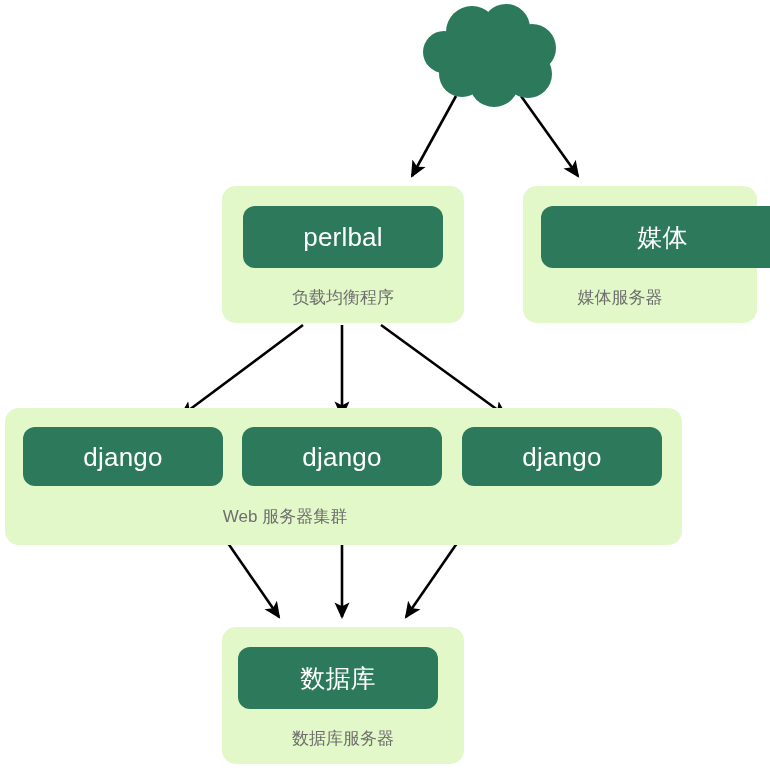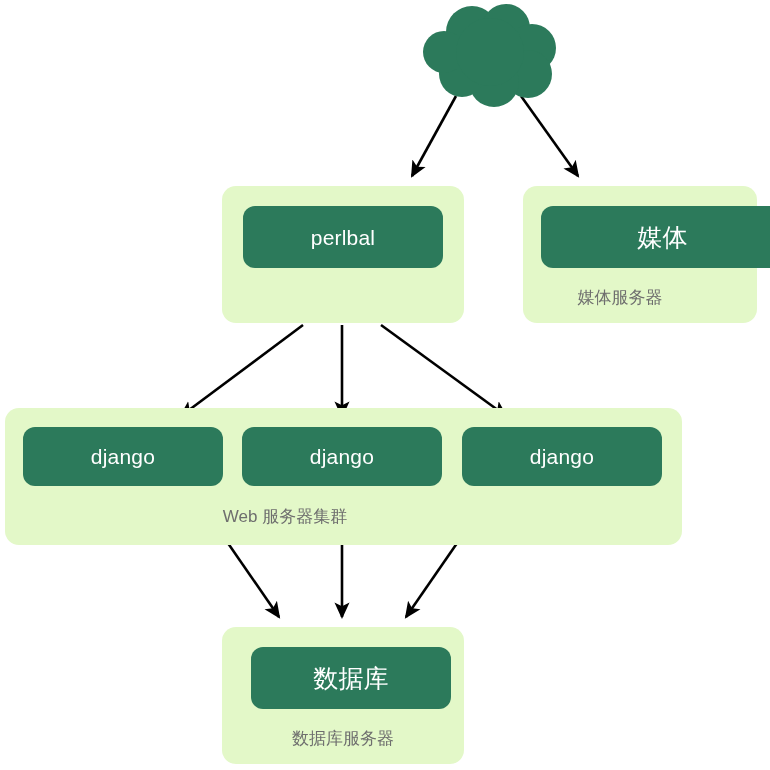--- a/index.html
+++ b/index.html
@@ -33,21 +33,21 @@
   }
   .node {
     position: absolute;
     background: #2c7a5b;
     border-radius: 12px;
     box-sizing: border-box;
     display: flex;
     align-items: center;
     justify-content: center;
     color: #ffffff;
-    font-size: 21px;
+    font-size: 26px;
     line-height: 1;
     letter-spacing: 0.2px;
     white-space: nowrap;
   }
   .node.cjk {
     font-size: 25px;
   }
   .caption {
     position: absolute;
     color: #6e6e6e;
@@ -94,28 +94,29 @@
       <circle cx="108" cy="72" r="24"></circle>
       <circle cx="74" cy="80" r="25"></circle>
       <circle cx="42" cy="72" r="23"></circle>
       <circle cx="24" cy="50" r="21"></circle>
       <circle cx="70" cy="50" r="34"></circle>
     </g>
   </svg>
 
   <div class="group" style="left:222px; top:186px; width:242px; height:137px;"></div>
   <div class="node" style="left:243px; top:206px; width:200px; height:62px;">perlbal</div>
+  <div class="caption" style="left:222px; top:289px; width:242px;">负载均衡程序</div>
 
   <div class="group" style="left:523px; top:186px; width:234px; height:137px;"></div>
   <div class="node cjk" style="left:541px; top:206px; width:243px; height:62px;">媒体</div>
   <div class="caption" style="left:503px; top:289px; width:234px;">媒体服务器</div>
 
   <div class="group" style="left:5px; top:408px; width:677px; height:137px;"></div>
   <div class="node" style="left:23px; top:427px; width:200px; height:59px;">django</div>
   <div class="node" style="left:242px; top:427px; width:200px; height:59px;">django</div>
   <div class="node" style="left:462px; top:427px; width:200px; height:59px;">django</div>
   <div class="caption" style="left:5px; top:508px; width:560px;">Web 服务器集群</div>
 
   <div class="group" style="left:222px; top:627px; width:242px; height:137px;"></div>
-  <div class="node cjk" style="left:251px; top:647px; width:200px; height:62px;">数据库</div>
+  <div class="node cjk" style="left:238px; top:647px; width:200px; height:62px;">数据库</div>
   <div class="caption" style="left:222px; top:730px; width:242px;">数据库服务器</div>
 
 </div>
 
 </body></html>

